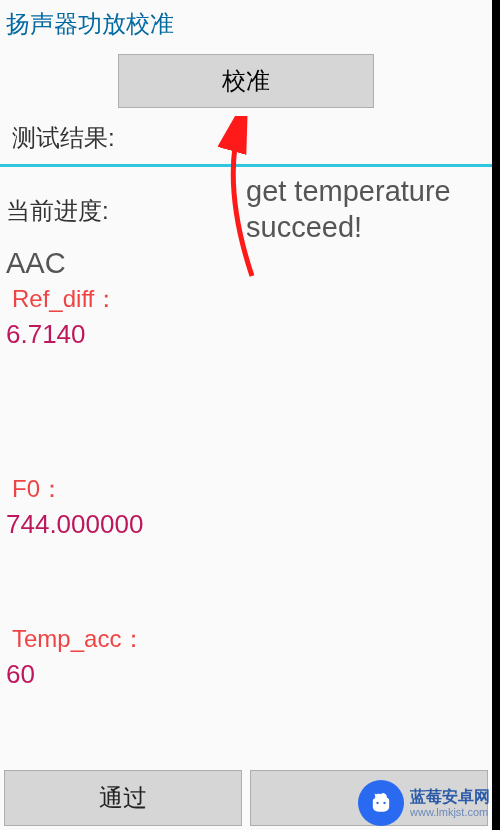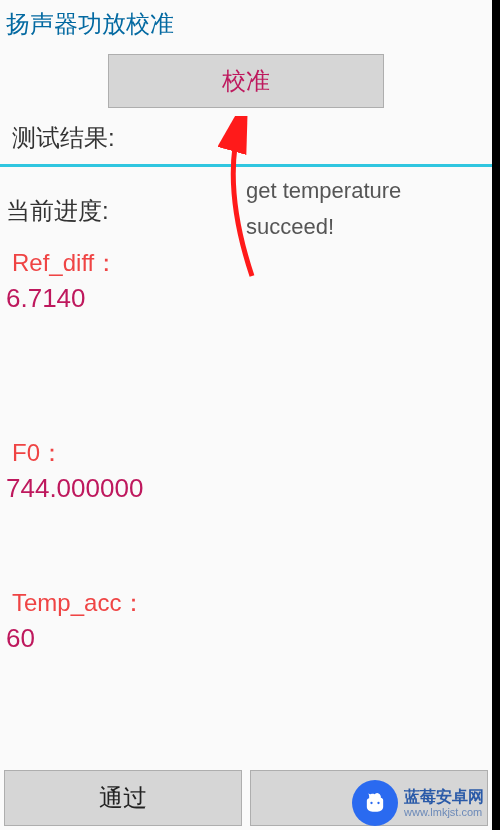--- a/index.html
+++ b/index.html
@@ -13,26 +13,26 @@
       border-right: 8px solid #000;
     }
     .title {
       font-size: 24px;
       color: #0369a1;
       padding: 8px 6px 14px 6px;
     }
     .calibrate-btn {
       display: block;
       margin: 0 auto 14px auto;
-      width: 276px;
+      width: 256px;
       height: 54px;
       background: #d6d6d6;
       border: 1px solid #aeaeae;
       font-size: 24px;
-      color: #be185d;
+      color: #000000;
       cursor: pointer;
     }
     .result-label {
       font-size: 24px;
       color: #333;
       padding: 0 6px 10px 12px;
     }
     .divider {
       height: 3px;
       background: #2fc6e0;
@@ -44,21 +44,21 @@
     }
     .row-label {
       width: 240px;
       font-size: 24px;
       color: #333;
       line-height: 36px;
       margin-top: 20px;
     }
     .row-value {
       flex: 1;
-      font-size: 22px;
+      font-size: 29px;
       color: #555;
       line-height: 36px;
     }
     .metric-label {
       font-size: 24px;
       color: #ef4444;
       padding: 0 12px;
       line-height: 36px;
     }
     .metric-value {
@@ -88,21 +88,21 @@
       cursor: pointer;
     }
     .arrow {
       position: absolute;
       left: 212px;
       top: 116px;
       pointer-events: none;
     }
     .watermark {
       position: absolute;
-      right: 8px;
+      right: 2px;
       bottom: 4px;
       display: flex;
       align-items: center;
       gap: 6px;
       pointer-events: none;
     }
     .wm-logo {
       width: 46px;
       height: 46px;
       border-radius: 50%;
@@ -124,20 +124,21 @@
 
 <div class="result-label">测试结果:</div>
 <div class="divider"></div>
 
 <div class="row">
   <div class="row-label">当前进度:</div>
   <div class="row-value">get temperature succeed!</div>
 </div>
 
 <div class="row">
+  <div class="row-value">AAC</div>
 </div>
 
 <div class="metric-label">Ref_diff：</div>
 <div class="metric-value">6.7140</div>
 
 <div class="spacer-md"></div>
 
 <div class="metric-label">F0：</div>
 <div class="metric-value">744.000000</div>
 

